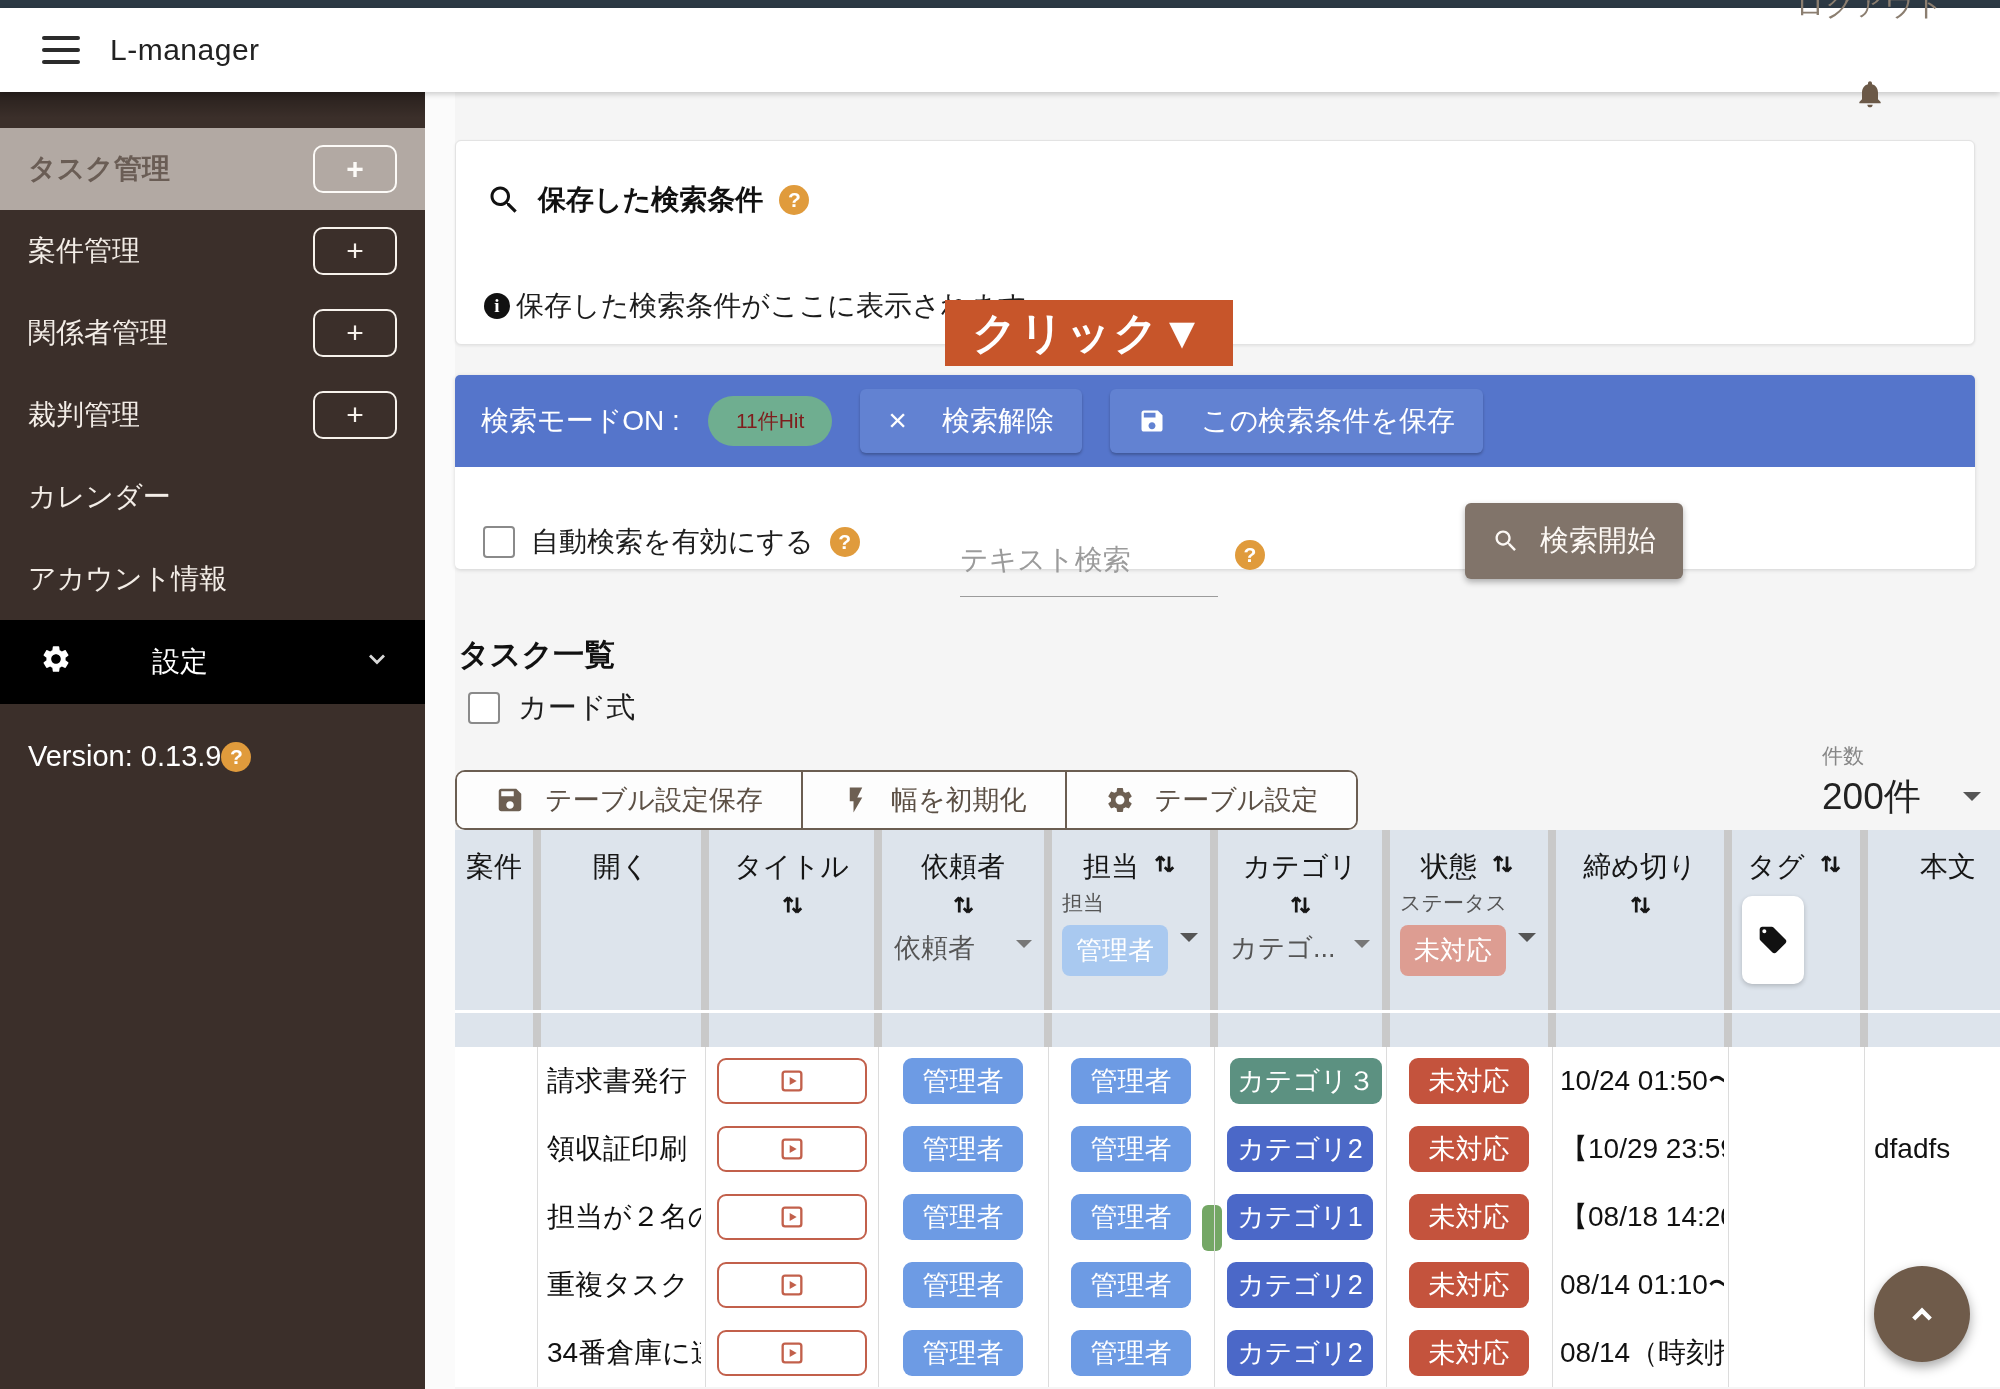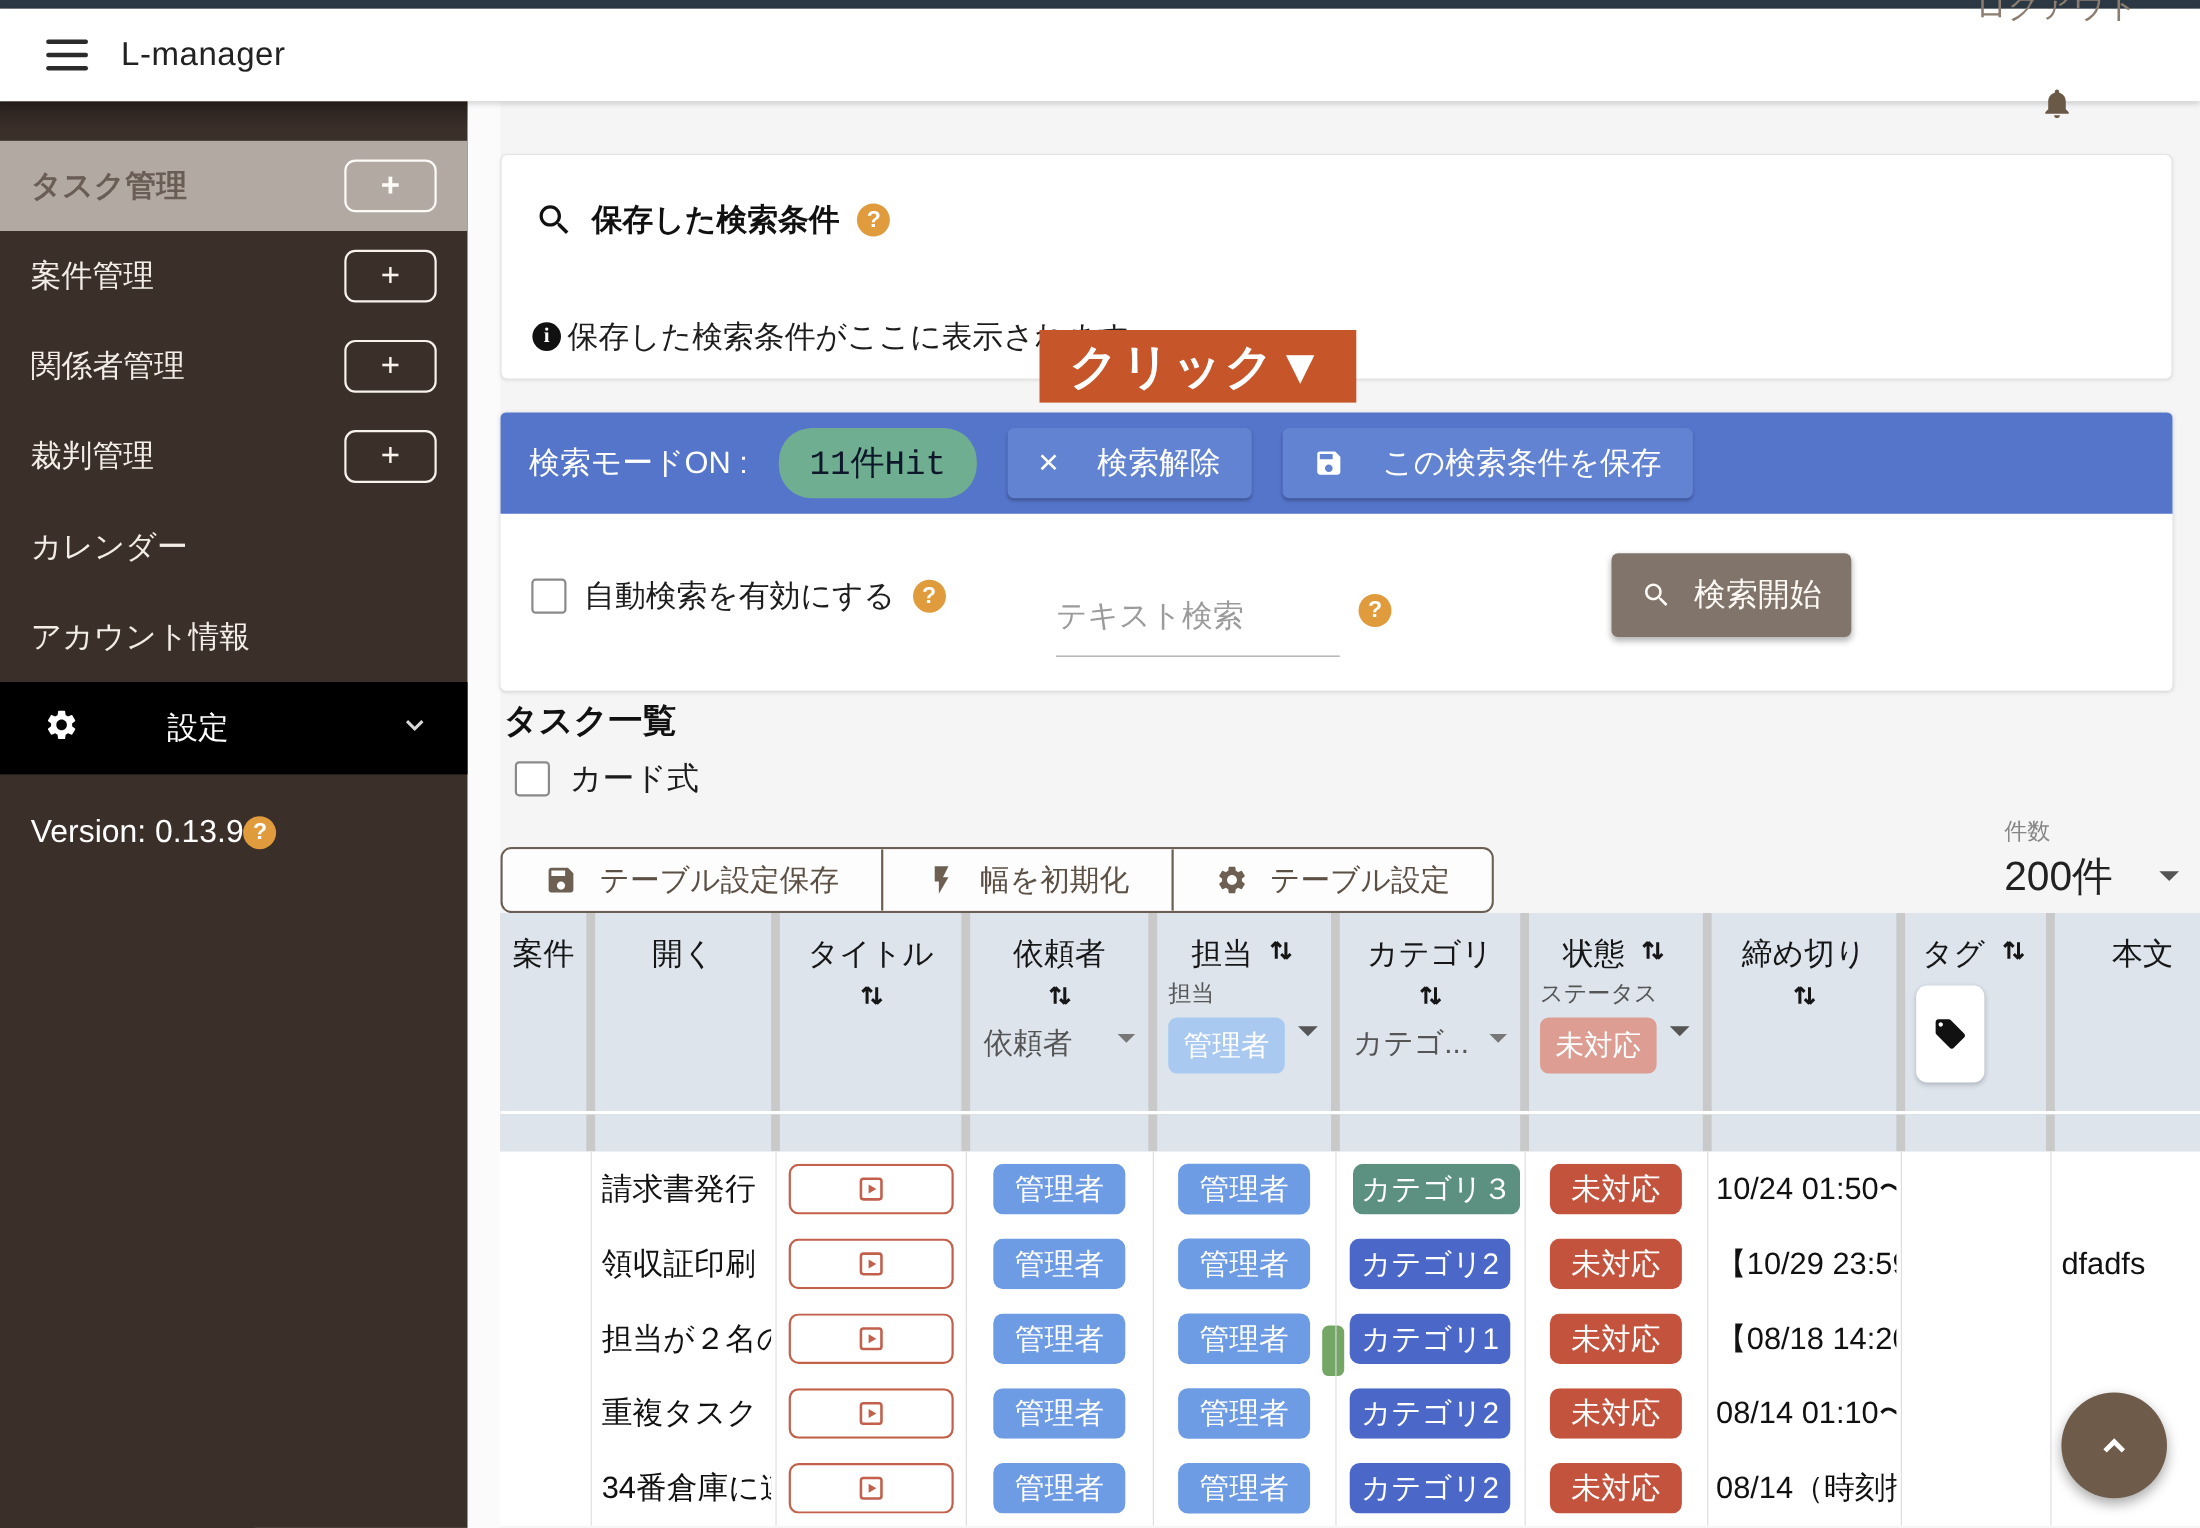--- a/index.html
+++ b/index.html
@@ -51,26 +51,26 @@
   .card1-msg { position:absolute; left:28px; top:146px; display:flex; align-items:center; gap:6px; font-size:28px; color:#1d1d1d; }
   .info-ic { width:26px; height:26px; border-radius:50%; background:#111; color:#fff; font-size:19px; font-weight:bold;
              display:inline-flex; align-items:center; justify-content:center; font-family:"Liberation Serif",serif; }
   .info-ic::after { content:"i"; }
 
   .click-overlay { position:absolute; left:945px; top:300px; width:288px; height:66px; background:var(--click-bg);
                    color:#fff; font-size:44px; font-weight:bold; display:flex; align-items:center; justify-content:center;
                    z-index:25; letter-spacing:2px; }
 
   
-  .card2 { position:absolute; left:455px; top:375px; width:1520px; height:253px; background:#fff;
+  .card2 { position:absolute; left:455px; top:375px; width:1520px; height:194px; background:#fff;
            border-radius:5px; box-shadow:0 1px 4px rgba(0,0,0,.15); }
   .bluebar { position:absolute; left:0; top:0; right:0; height:92px; background:var(--bluebar-bg);
              border-radius:5px 5px 0 0; display:flex; align-items:center; padding-left:26px; gap:28px; }
   .mode-label { color:#fff; font-size:28px; }
-  .hit-pill { background:var(--hit-pill-bg); color:#0f172a; font-size:31px; border-radius:30px; padding:11px 28px;font-family:Liberation Mono, monospace; }
+  .hit-pill { background:var(--hit-pill-bg); color:#7f1d1d; font-size:21px; border-radius:30px; padding:11px 28px; }
   .bluebtn { display:flex; align-items:center; gap:35px; background:var(--bluebar-button-bg); color:#fff; font-size:28px;
              height:64px; padding:0 28px; border:none; border-radius:6px; box-shadow:0 2px 3px rgba(0,0,0,.25); cursor:pointer; }
   .x-ic::after { content:"×"; font-size:32px; line-height:1; }
   .bluebtn svg { width:28px; height:28px; fill:#fff; }
   .autosearch { position:absolute; left:28px; top:148px; display:flex; align-items:center; gap:16px; font-size:28px; color:#1d1d1d; }
   .text-field { position:absolute; left:505px; top:148px; width:258px; height:74px; }
   .text-field input { width:100%; height:100%; border:none; border-bottom:1px solid #9b9b9b; outline:none;
                       font-size:28px; color:#333; background:transparent; font-family:inherit; }
   .text-field input::placeholder { color:#9b9b9b; }
   .tf-help { position:absolute; left:780px; top:165px; }

